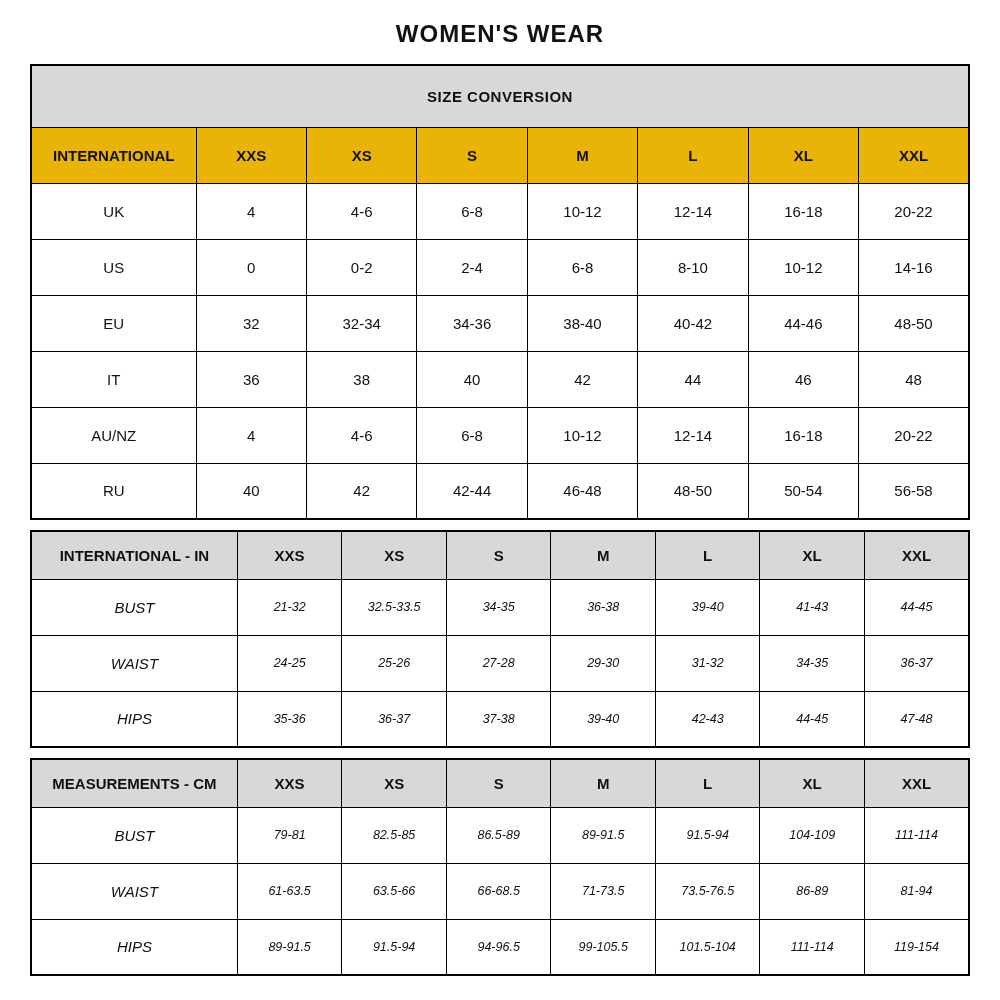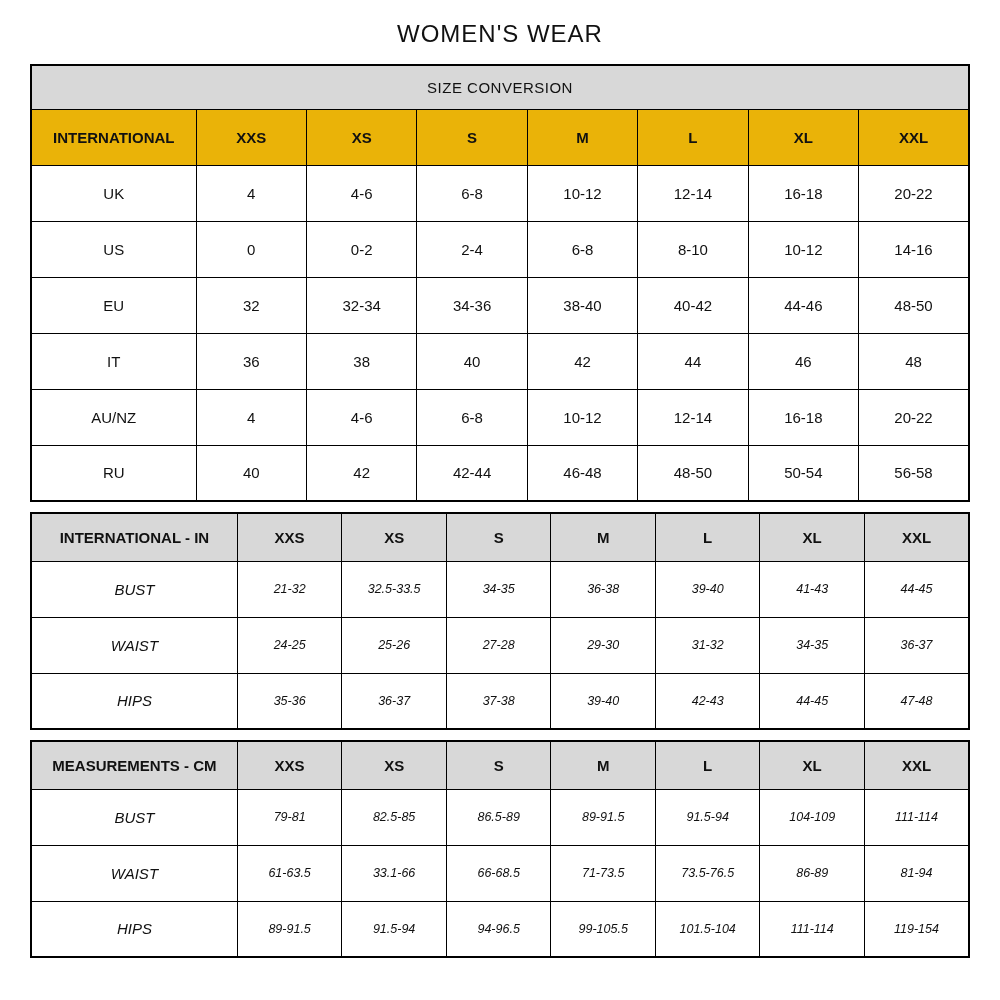--- a/index.html
+++ b/index.html
@@ -6,44 +6,44 @@
   html, body { background: #ffffff; }
   body {
     width: 1000px; height: 1000px;
     font-family: "Liberation Sans", sans-serif;
     color: #111111;
   }
   .page { width: 1000px; height: 1000px; padding: 20px 30px 26px; }
   .title {
     text-align: center;
     font-size: 24px;
-    font-weight: normal;
+    font-weight: bold;
     letter-spacing: 1px;
     margin-bottom: 16px;
   }
   table.tbl {
     width: 100%;
     border-collapse: collapse;
     table-layout: fixed;
     border: 2px solid #000;
     margin-bottom: 10px;
   }
   table.tbl:last-child { margin-bottom: 0; }
   .tbl th, .tbl td {
     border: 1.5px solid #000;
     text-align: center;
     vertical-align: middle;
     overflow: hidden;
   }
   .banner {
     background: #d8d8d8;
-    font-weight: normal;
+    font-weight: bold;
     font-size: 15px;
     letter-spacing: 0.5px;
-    height: 44px;
+    height: 62px;
   }
   .hdr {
     background: #d8d8d8;
     font-weight: bold;
     font-size: 15px;
     height: 48px;
   }
   
   .t-conv .hdr { background: #eab308; height: 56px; }
   .t-conv td { font-size: 15px; height: 56px; }
@@ -231,21 +231,21 @@
           <td>82.5-85</td>
           <td>86.5-89</td>
           <td>89-91.5</td>
           <td>91.5-94</td>
           <td>104-109</td>
           <td>111-114</td>
         </tr>
         <tr>
           <td class="label-col">WAIST</td>
           <td>61-63.5</td>
-          <td>33.1-66</td>
+          <td>63.5-66</td>
           <td>66-68.5</td>
           <td>71-73.5</td>
           <td>73.5-76.5</td>
           <td>86-89</td>
           <td>81-94</td>
         </tr>
         <tr>
           <td class="label-col">HIPS</td>
           <td>89-91.5</td>
           <td>91.5-94</td>

